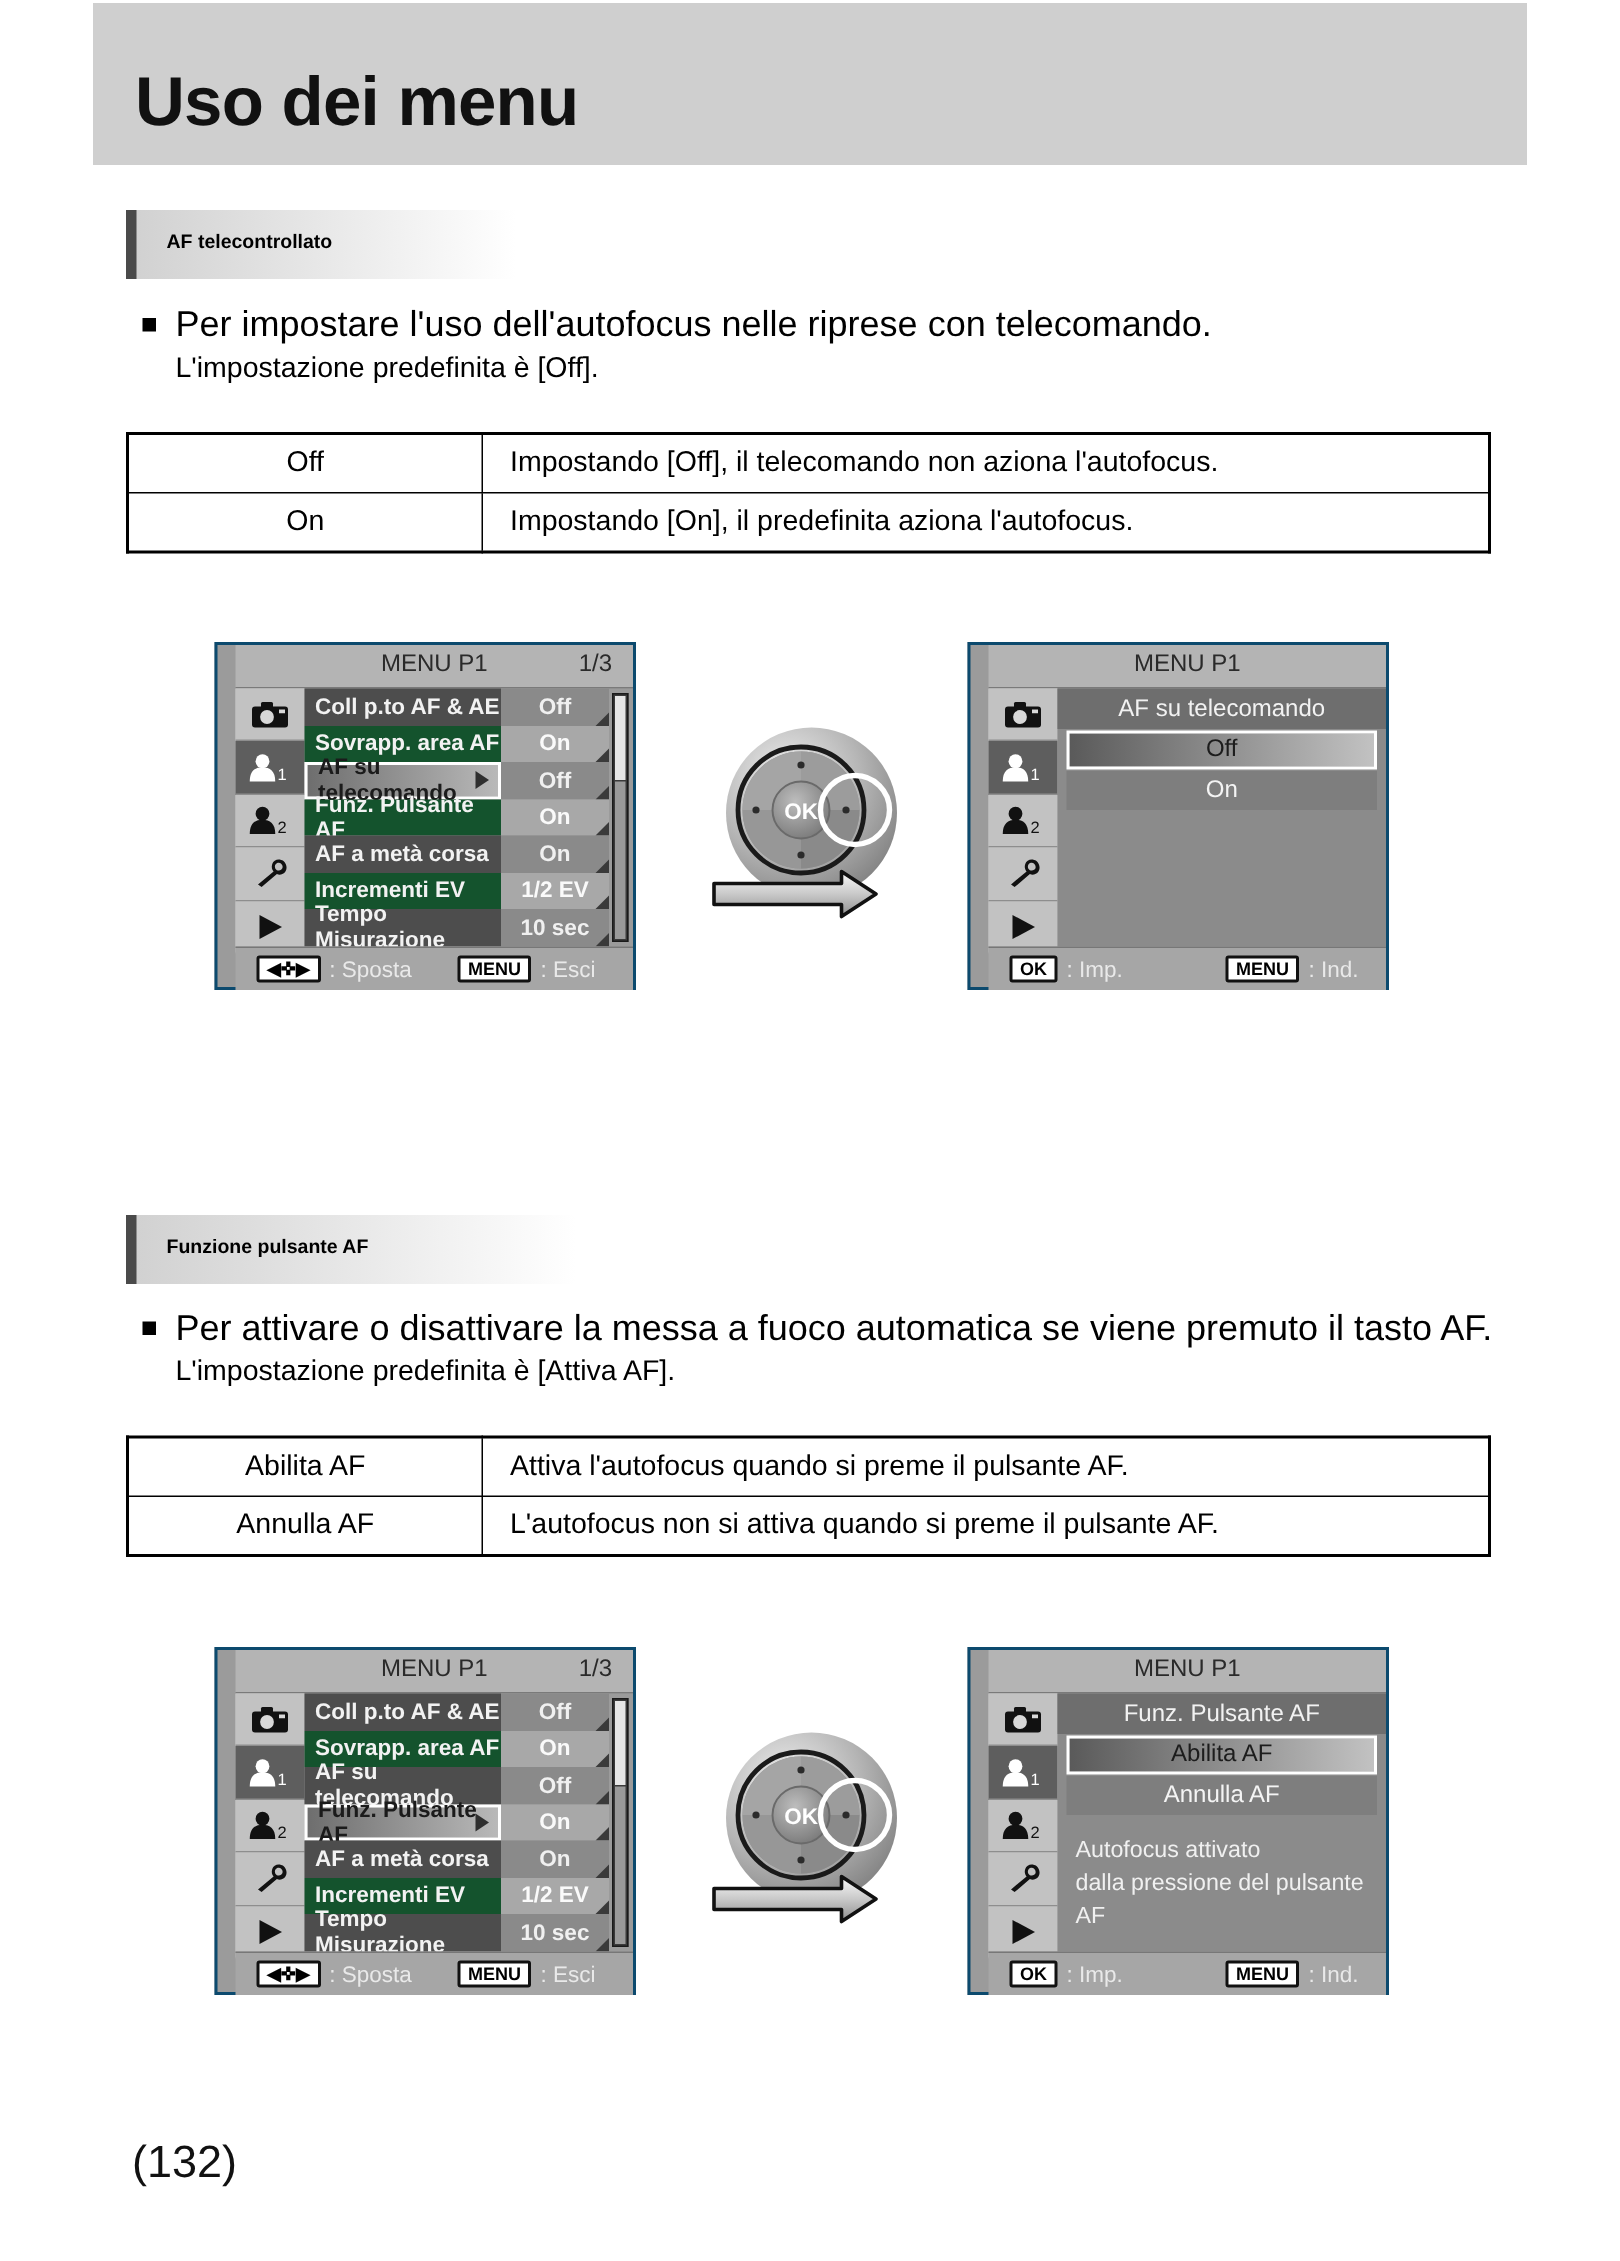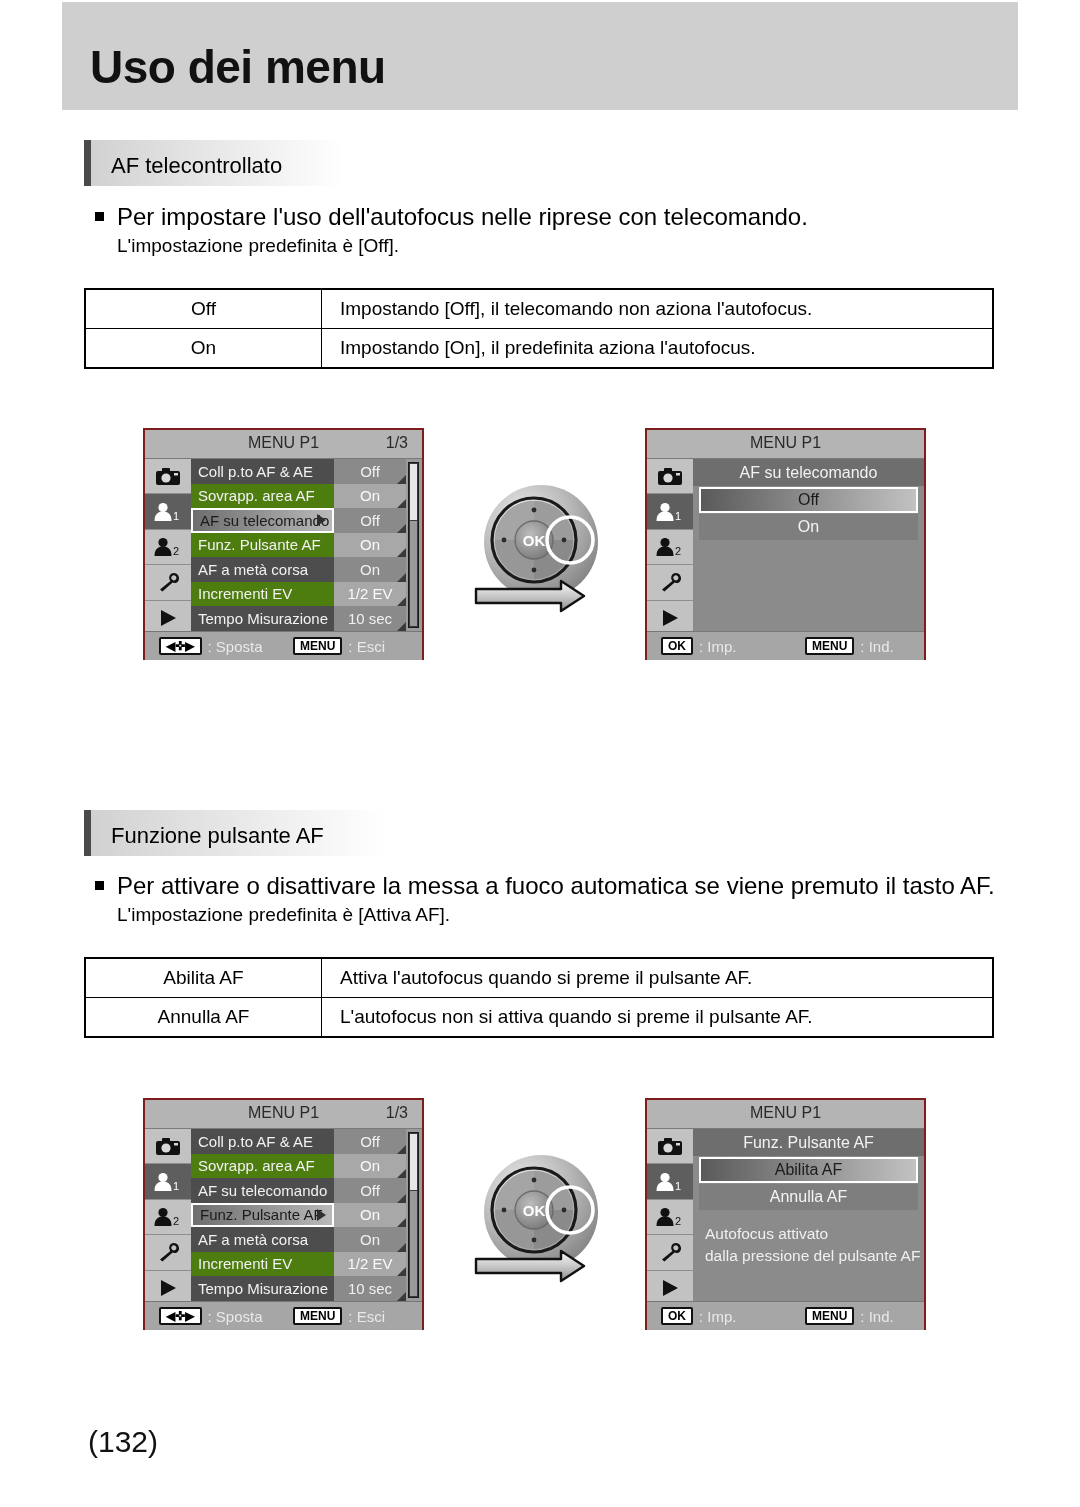--- a/index.html
+++ b/index.html
@@ -48,22 +48,22 @@
     left: 0;
     top: 0;
     width: 7px;
     height: 46px;
     background: #4a4a4a;
   }
   .section-heading .label {
     position: absolute;
     left: 27px;
     top: 13px;
-    font-size: 22px;
-    font-weight: normal;
+    font-size: 13px;
+    font-weight: bold;
     color: #000;
     white-space: nowrap;
   }
 
   
   .bullet-block { position: absolute; }
   .bullet-block .sq {
     position: absolute;
     left: 0;
     top: 9px;
@@ -108,24 +108,25 @@
   .desc-table td.val {
     text-align: left;
     padding-left: 18px;
   }
 
   
   .lcd {
     position: absolute;
     width: 281px;
     height: 232px;
-    border: 2px solid #7f1d1d;
+    border: 2px solid #0c4a6e;
     background: #9b9b9b;
     box-sizing: border-box;
     font-size: 0;
+    padding-left: 12px;
   }
   .lcd-title {
     position: relative;
     height: 28px;
     background: #b4b4b4;
     border-bottom: 1px solid #7a7a7a;
   }
   .lcd-title .t-main {
     position: absolute;
     left: 0; right: 0; top: 4px;
@@ -162,20 +163,21 @@
   }
   .side-cell.active { background: #5e5e5e; }
   .side-cell svg { display: block; }
 
   
   .lcd-rows {
     position: absolute;
     left: 46px; top: 0;
     right: 16px;
     height: 192px;
+    font-weight: bold;
   }
   .mrow {
     position: relative;
     height: 24.5px;
     display: flex;
     align-items: stretch;
     box-sizing: border-box;
   }
   .mrow .mlabel {
     flex: 1;
@@ -190,21 +192,21 @@
   .mrow .mval {
     width: 72px;
     font-size: 15px;
     color: #f0f0f0;
     display: flex;
     align-items: center;
     justify-content: center;
     background: #8a8a8a;
     position: relative;
   }
-  .mrow.alt .mlabel { background: #4d7c0f; }
+  .mrow.alt .mlabel { background: #14532d; }
   .mrow.alt .mval   { background: #a8a8a8; color: #fafafa; }
   .mrow .mval::after {
     content: "";
     position: absolute;
     right: 0; bottom: 0;
     border-style: solid;
     border-width: 0 0 9px 9px;
     border-color: transparent transparent #3a3a3a transparent;
   }
   .mrow.selected .mlabel {

